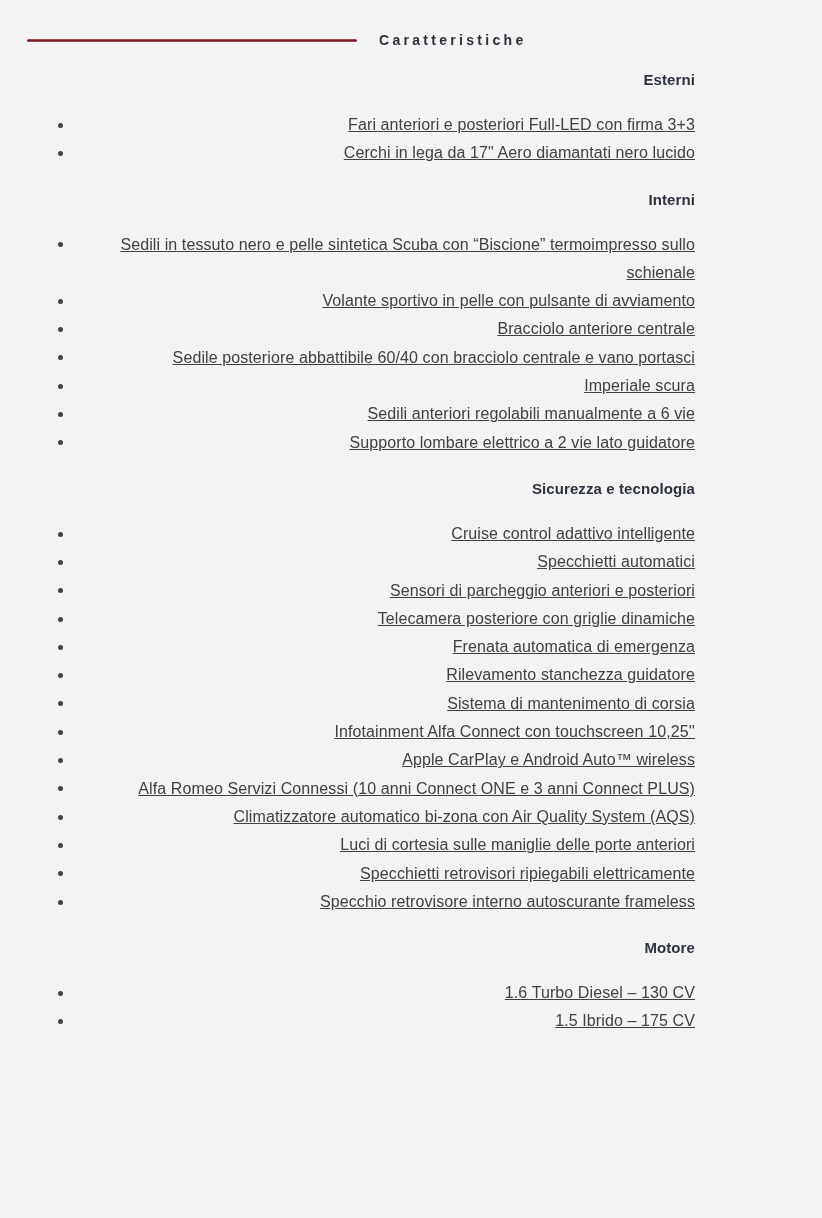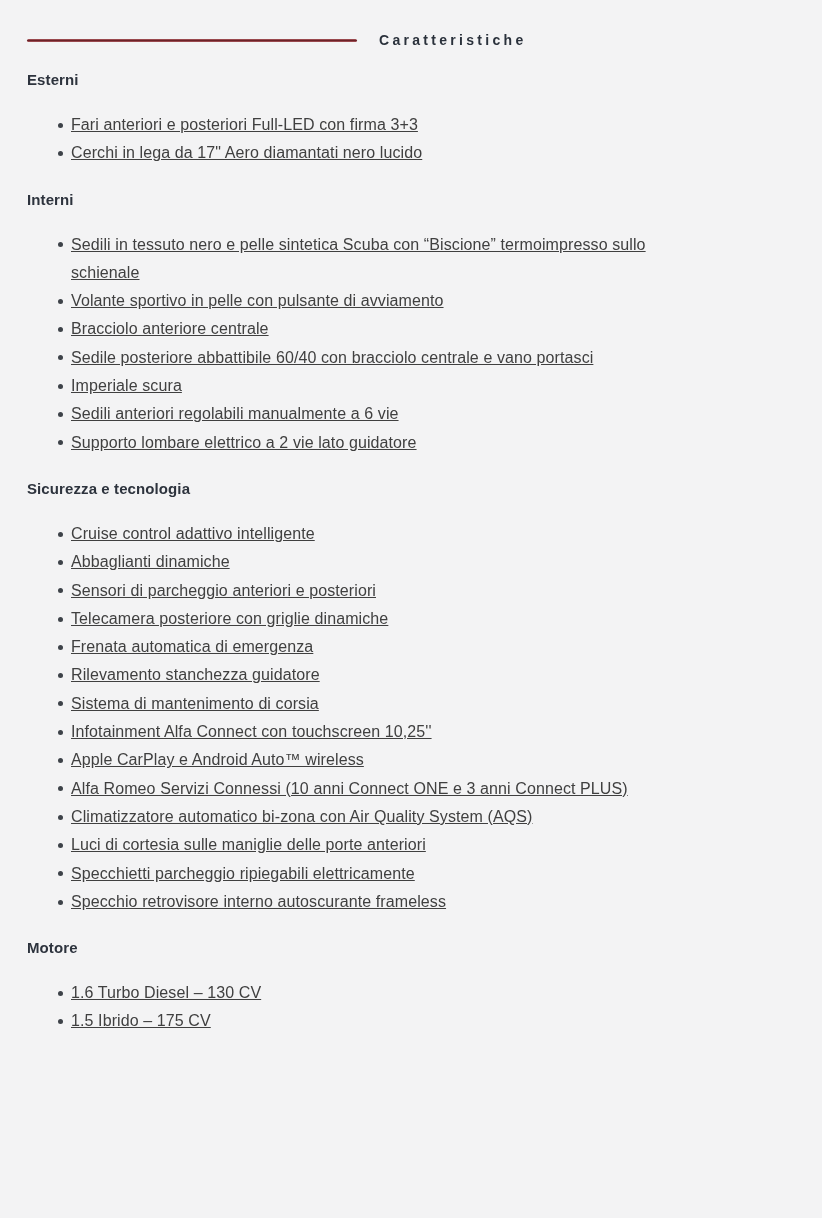--- a/index.html
+++ b/index.html
@@ -9,20 +9,21 @@
     min-height: 1218px;
     background: #f3f3f4;
     font-family: "Liberation Sans", sans-serif;
     -webkit-font-smoothing: antialiased;
   }
   .doc {
     box-sizing: border-box;
     width: 722px;
     min-height: 1218px;
     padding: 32px 27px 40px 27px;
+    text-align: right;
   }
   .title-row {
     display: flex;
     align-items: center;
     height: 16px;
   }
   .rule {
     width: 330px;
     height: 3px;
     border-radius: 2px;
@@ -90,32 +91,32 @@
         <li class="feature-item">Volante sportivo in pelle con pulsante di avviamento</li>
         <li class="feature-item">Bracciolo anteriore centrale</li>
         <li class="feature-item">Sedile posteriore abbattibile 60/40 con bracciolo centrale e vano portasci</li>
         <li class="feature-item">Imperiale scura</li>
         <li class="feature-item">Sedili anteriori regolabili manualmente a 6 vie</li>
         <li class="feature-item">Supporto lombare elettrico a 2 vie lato guidatore</li>
       </ul>
       <h3 class="section-heading">Sicurezza e tecnologia</h3>
       <ul class="feature-list">
         <li class="feature-item">Cruise control adattivo intelligente</li>
-        <li class="feature-item">Abbaglianti dinamiche</li>
+        <li class="feature-item">Specchietti automatici</li>
         <li class="feature-item">Sensori di parcheggio anteriori e posteriori</li>
         <li class="feature-item">Telecamera posteriore con griglie dinamiche</li>
         <li class="feature-item">Frenata automatica di emergenza</li>
         <li class="feature-item">Rilevamento stanchezza guidatore</li>
         <li class="feature-item">Sistema di mantenimento di corsia</li>
         <li class="feature-item">Infotainment Alfa Connect con touchscreen 10,25''</li>
         <li class="feature-item">Apple CarPlay e Android Auto™ wireless</li>
         <li class="feature-item">Alfa Romeo Servizi Connessi (10 anni Connect ONE e 3 anni Connect PLUS)</li>
         <li class="feature-item">Climatizzatore automatico bi-zona con Air Quality System (AQS)</li>
         <li class="feature-item">Luci di cortesia sulle maniglie delle porte anteriori</li>
-        <li class="feature-item">Specchietti parcheggio ripiegabili elettricamente</li>
+        <li class="feature-item">Specchietti retrovisori ripiegabili elettricamente</li>
         <li class="feature-item">Specchio retrovisore interno autoscurante frameless</li>
       </ul>
       <h3 class="section-heading">Motore</h3>
       <ul class="feature-list">
         <li class="feature-item">1.6 Turbo Diesel – 130 CV</li>
         <li class="feature-item">1.5 Ibrido – 175 CV</li>
       </ul>
     </div>
 </div>
 

